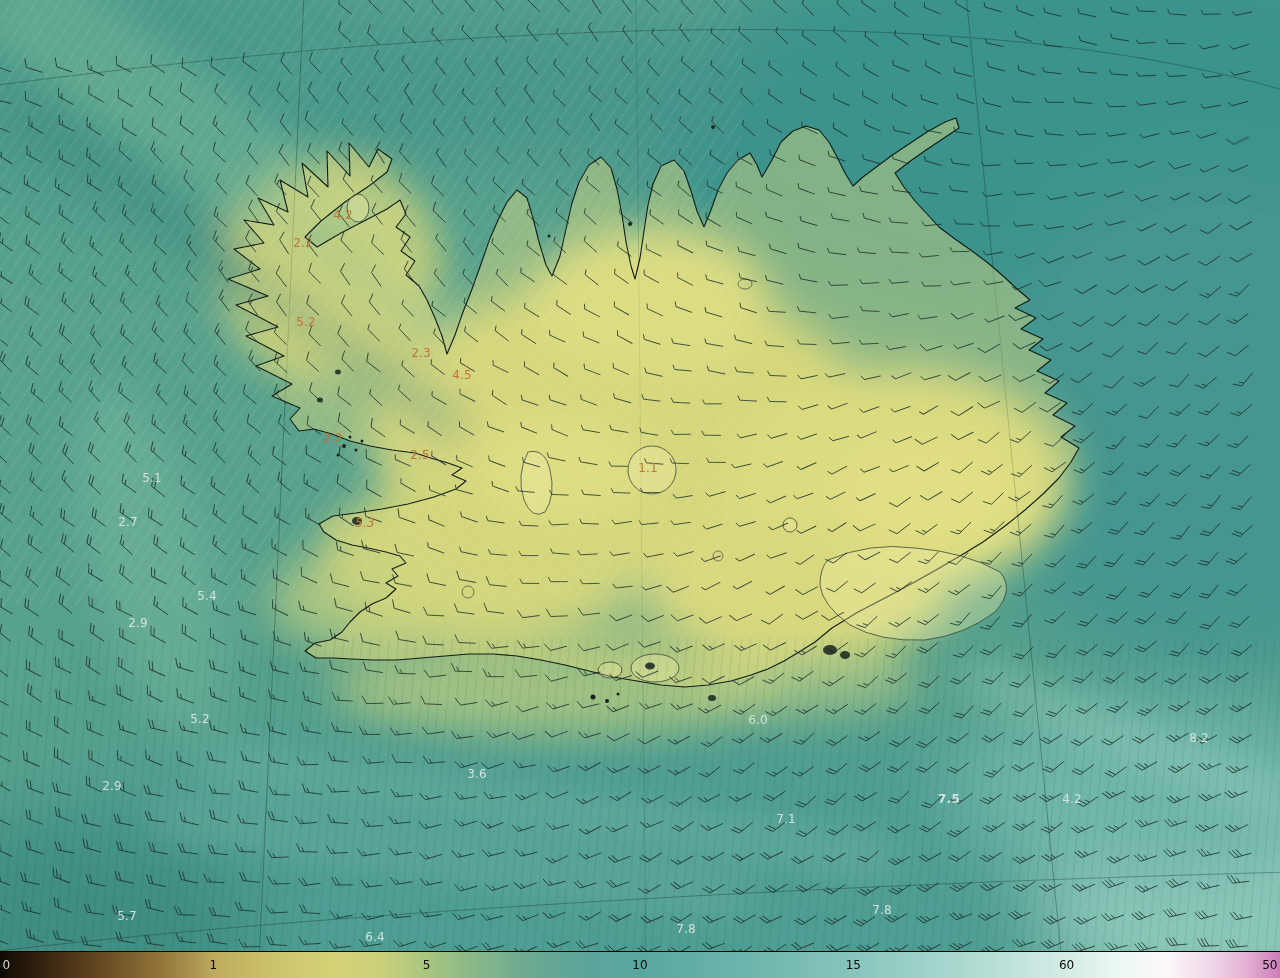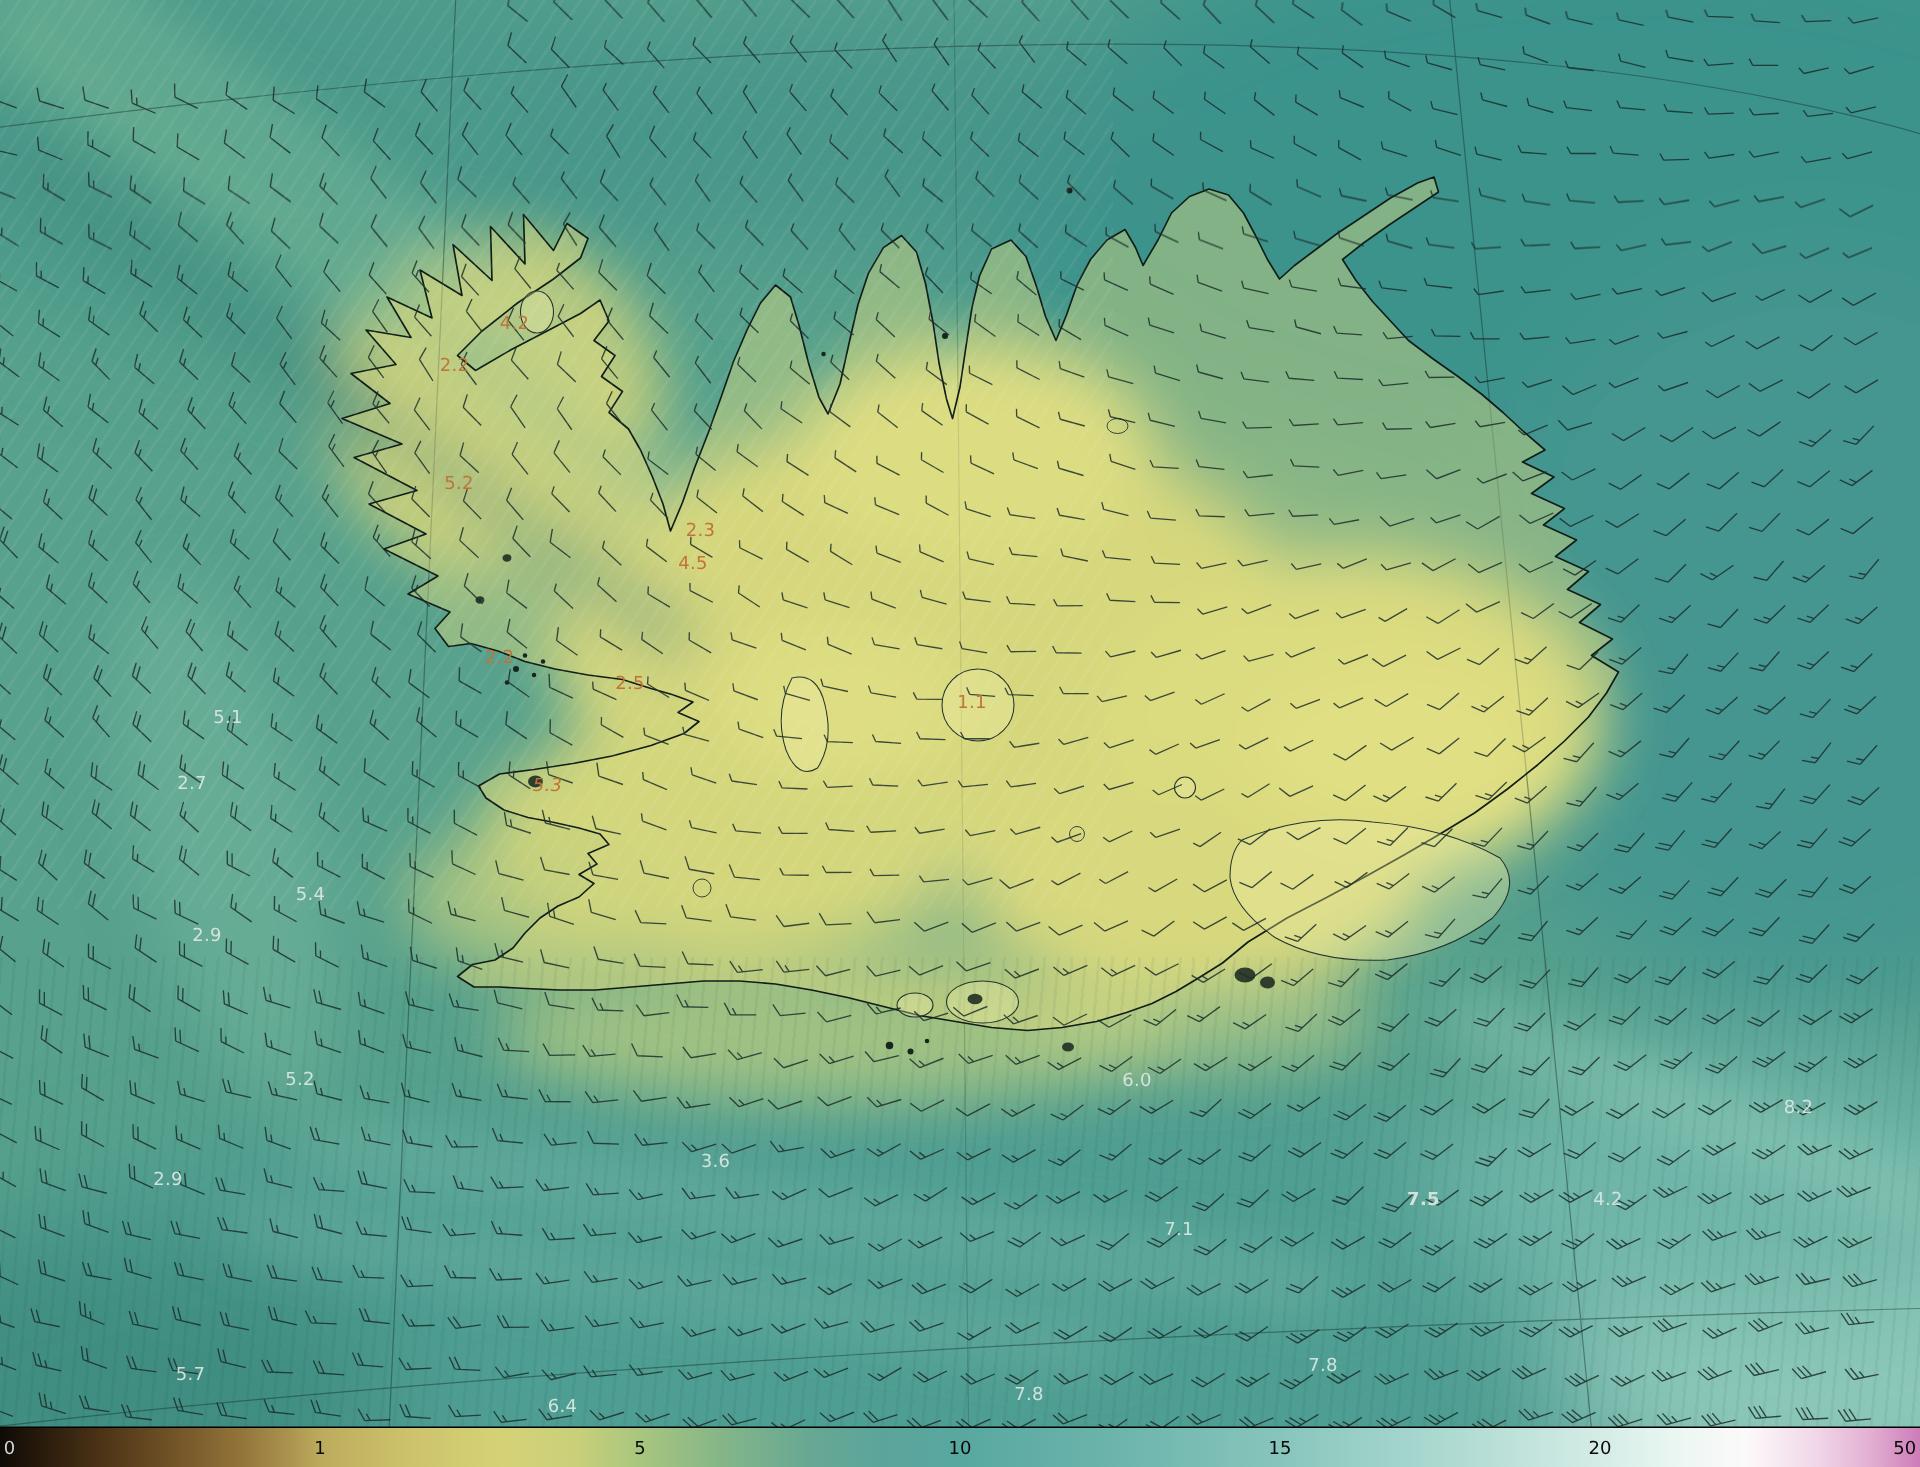--- a/index.html
+++ b/index.html
@@ -4005,21 +4005,21 @@
       </g>
   </svg>
 
   <div id="streaks-nw"></div>
   <div id="streaks-s"></div>
 
   <div id="labels-layer">
       <div class="map-label land" style="left: 343px; top: 215px;">4.2</div>
       <div class="map-label land" style="left: 303px; top: 243px;">2.2</div>
       <div class="map-label land" style="left: 306px; top: 322px;">5.2</div>
-      <div class="map-label land" style="left: 421px; top: 353px; margin-left: 46px;">2.3</div>
+      <div class="map-label land" style="left: 421px; top: 353px;">2.3</div>
       <div class="map-label land" style="left: 462px; top: 375px; text-align: right;">4.5</div>
       <div class="map-label land" style="left: 333px; top: 438px;">2.2</div>
       <div class="map-label land" style="left: 420px; top: 455px;">2.5</div>
       <div class="map-label land" style="left: 648px; top: 468px;">1.1</div>
       <div class="map-label land" style="left: 365px; top: 523px; font-style: italic;">5.3</div>
       <div class="map-label ocean" style="left: 152px; top: 478px;">5.1</div>
       <div class="map-label ocean" style="left: 128px; top: 522px;">2.7</div>
       <div class="map-label ocean" style="left: 207px; top: 596px;">5.4</div>
       <div class="map-label ocean" style="left: 138px; top: 623px;">2.9</div>
       <div class="map-label ocean" style="left: 200px; top: 719px;">5.2</div>
@@ -4038,18 +4038,18 @@
 
 
   <div id="colorbar">
     <div id="colorbar-gradient" style="background: linear-gradient(to right, rgb(15, 10, 5) 0%, rgb(44, 29, 13) 2.5%, rgb(78, 53, 23) 5.5%, rgb(113, 83, 39) 9%, rgb(146, 116, 57) 12.5%, rgb(171, 146, 78) 15%, rgb(188, 171, 92) 16.67%, rgb(204, 193, 107) 21%, rgb(213, 210, 118) 26%, rgb(201, 208, 122) 30%, rgb(168, 198, 126) 33.33%, rgb(133, 182, 136) 37.5%, rgb(104, 168, 147) 42%, rgb(92, 164, 155) 46%, rgb(88, 168, 160) 50%, rgb(108, 180, 172) 58%, rgb(135, 197, 188) 66.67%, rgb(171, 217, 208) 75%, rgb(212, 236, 230) 83.33%, rgb(236, 247, 243) 87.5%, rgb(252, 249, 250) 91%, rgb(241, 216, 233) 94.5%, rgb(226, 174, 210) 97.5%, rgb(205, 124, 184) 100%);"></div>
     <div id="colorbar-ticks">
         <div class="cb-tick light edge-left" style="left: 0.2%;">0</div>
         <div class="cb-tick " style="left: 16.67%;">1</div>
         <div class="cb-tick " style="left: 33.33%;">5</div>
         <div class="cb-tick " style="left: 50%;">10</div>
         <div class="cb-tick " style="left: 66.67%;">15</div>
-        <div class="cb-tick " style="left: 83.33%;">20</div>
+        <div class="cb-tick " style="left: 83.33%;">60</div>
         <div class="cb-tick  edge-right" style="left: 99.8%;">50</div>
       </div>
   </div>
 
 </div>
 
 </body></html>

